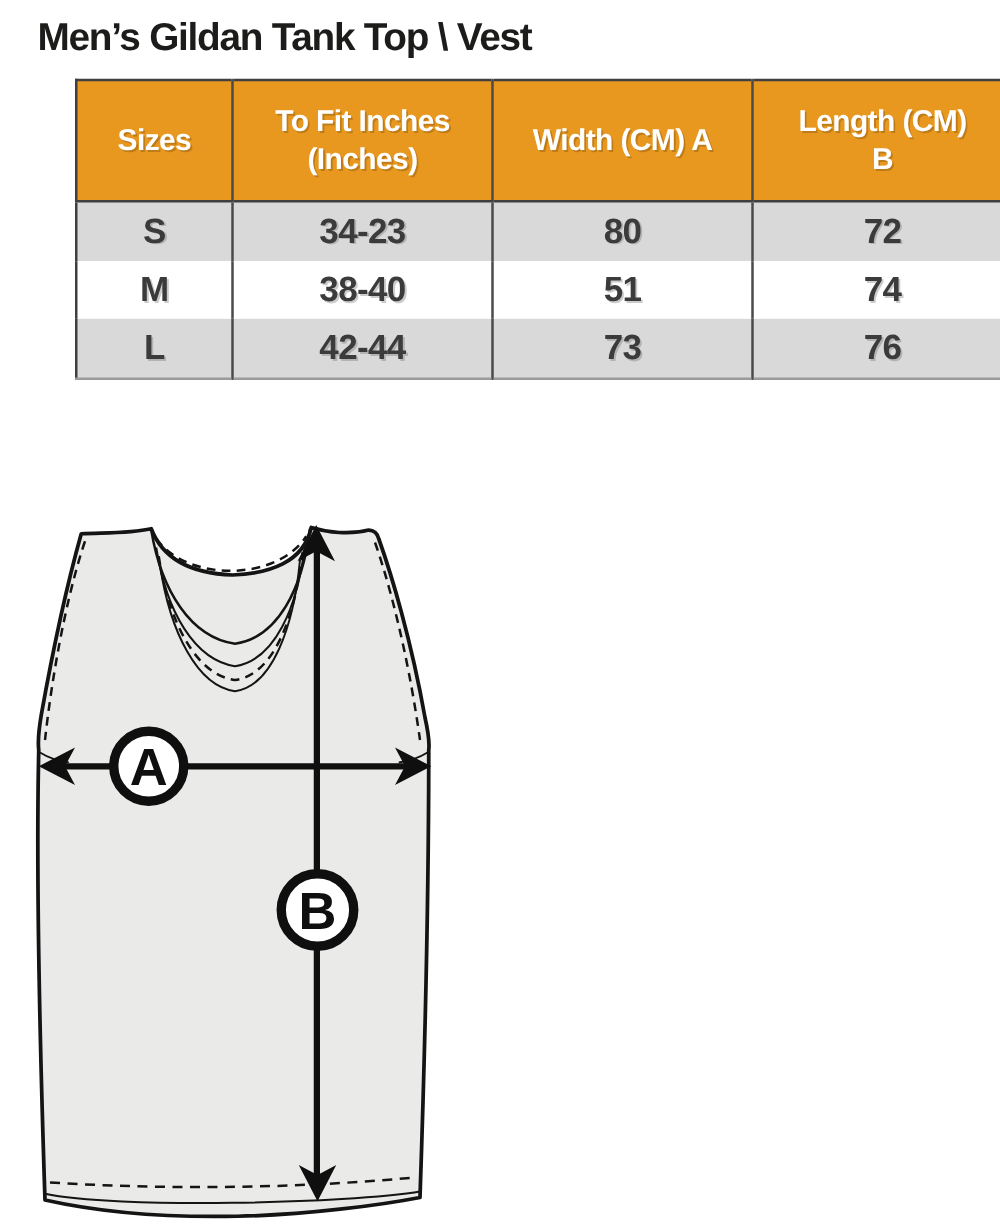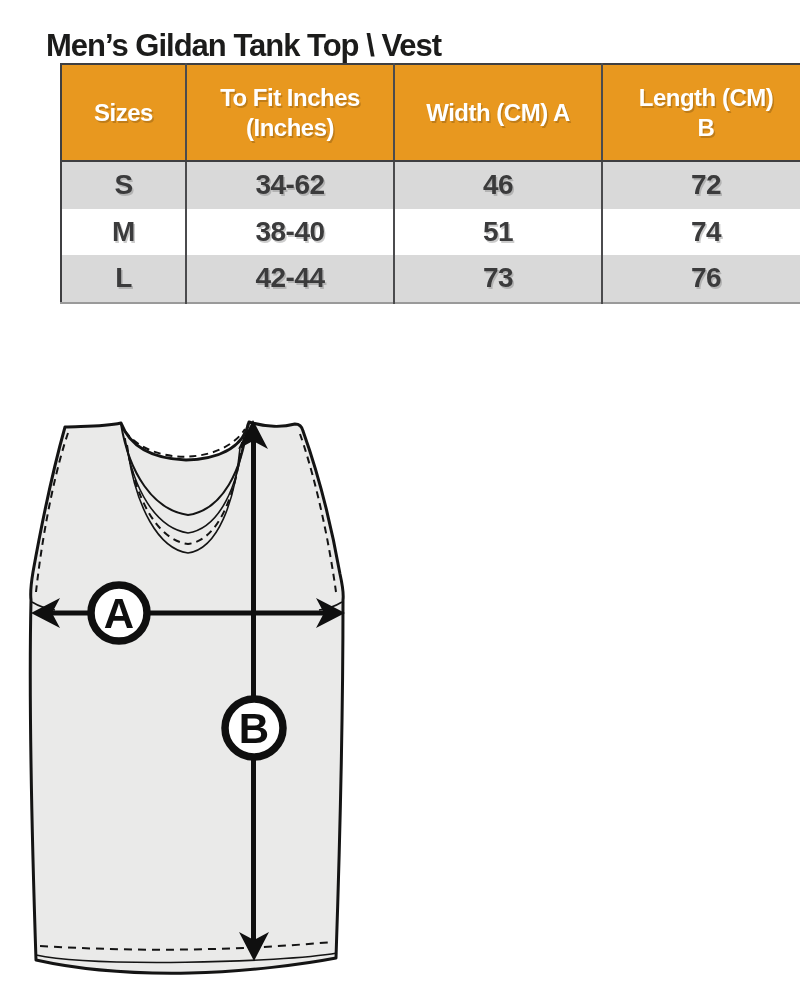--- a/index.html
+++ b/index.html
@@ -8,21 +8,21 @@
     background: #ffffff;
     font-family: "Liberation Sans", sans-serif;
     position: relative;
     overflow: hidden;
   }
   .page { position: absolute; inset: 0; }
 
   .title {
     position: absolute;
     left: 30px; top: 12px;
-    margin: 16px;
+    margin: 0;
     font-size: 31px;
     font-weight: bold;
     letter-spacing: -1px;
     color: var(--title_text, #1c1c1b);
     white-space: nowrap;
   }
 
   table.size-table {
     position: absolute;
     left: 30px; top: 63px;
@@ -99,22 +99,22 @@
       <tr>
         <th class="col-sizes">Sizes</th>
         <th class="col-chest">To Fit Inches (Inches)</th>
         <th class="col-width">Width (CM) A</th>
         <th class="col-length">Length  (CM) B</th>
       </tr>
     </thead>
     <tbody>
       <tr class="alt">
         <td>S</td>
-        <td>34-62</td>
-        <td>46</td>
+        <td>34-23</td>
+        <td>80</td>
         <td>72</td>
       </tr>
       <tr class="plain">
         <td>M</td>
         <td>38-40</td>
         <td>51</td>
         <td>74</td>
       </tr>
       <tr class="alt">
         <td>L</td>

